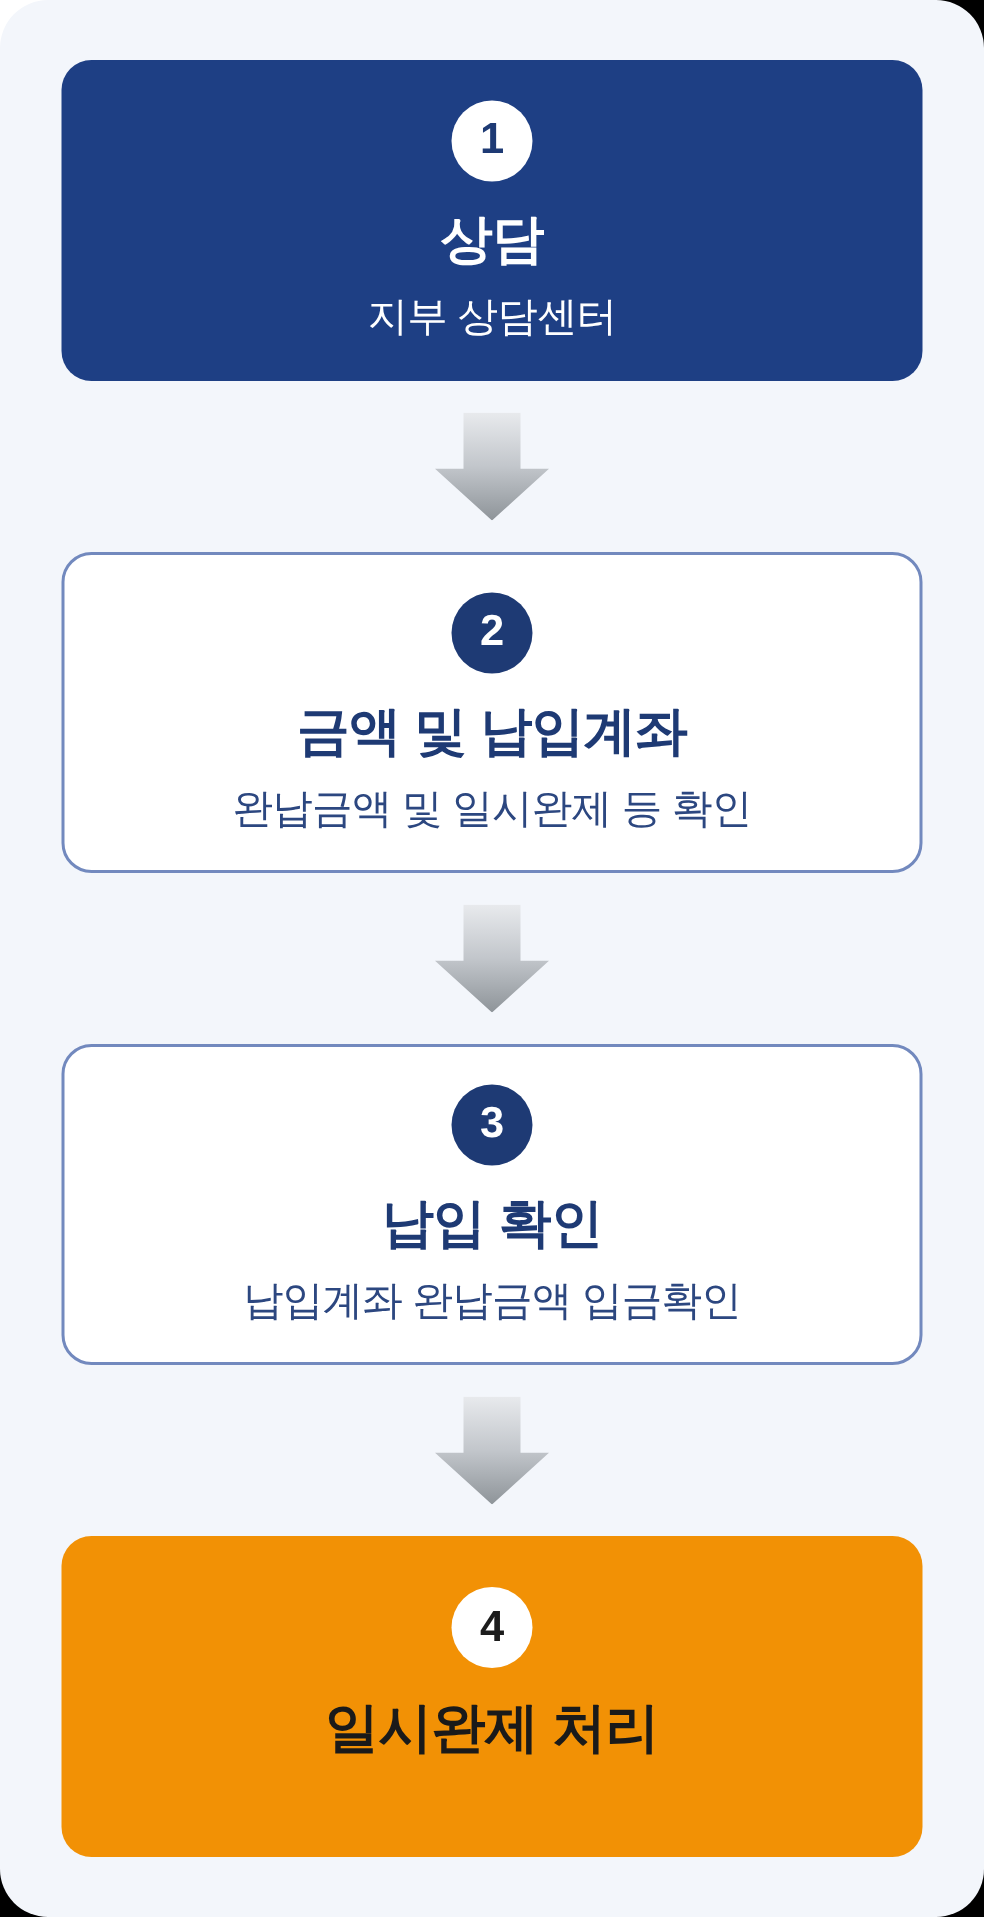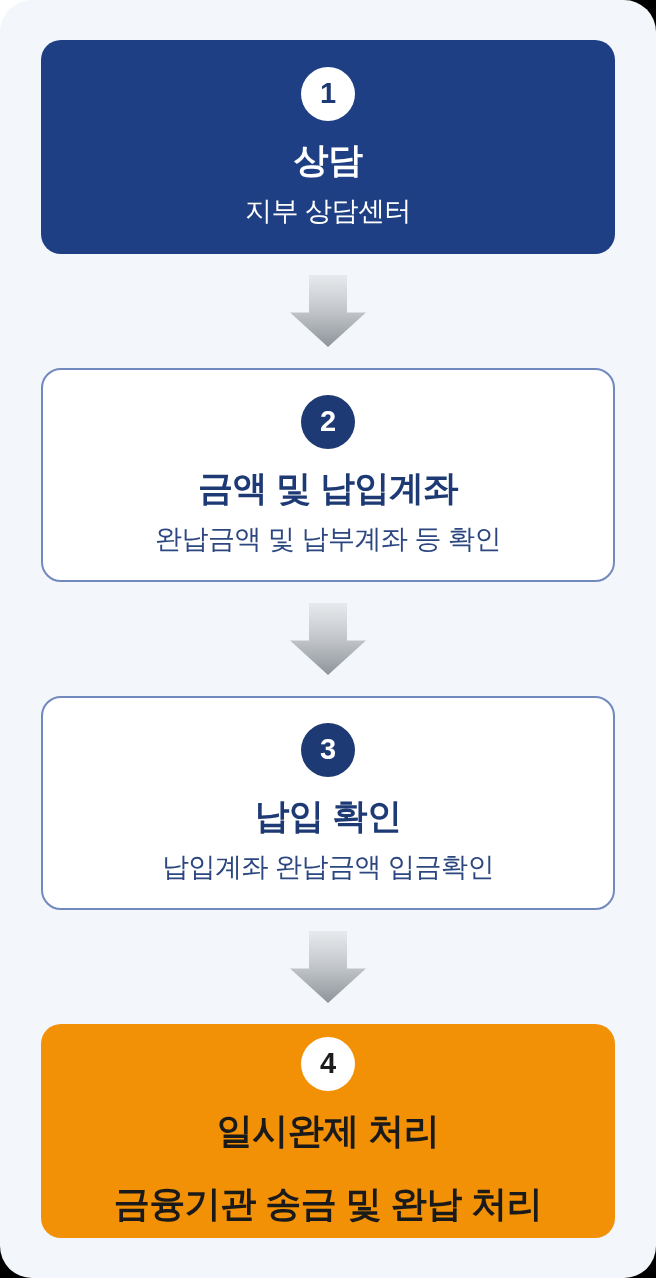--- a/index.html
+++ b/index.html
@@ -126,21 +126,21 @@
 
   <div class="arrow-gap">
     <div class="arrow-down"></div>
   </div>
 
   <div class="card card--outline">
     <div class="badge">
       <span>2</span>
     </div>
     <div class="title">금액 및 납입계좌</div>
-    <div class="subtitle">완납금액 및 납부계좌 등 확인</div>
+    <div class="subtitle">완납금액 및 일시완제 등 확인</div>
   </div>
 
   <div class="arrow-gap">
     <div class="arrow-down"></div>
   </div>
 
   <div class="card card--outline">
     <div class="badge">
       <span>3</span>
     </div>
@@ -150,16 +150,15 @@
 
   <div class="arrow-gap">
     <div class="arrow-down"></div>
   </div>
 
   <div class="card card--orange">
     <div class="badge">
       <span>4</span>
     </div>
     <div class="title">일시완제 처리</div>
-    <div class="subtitle">금융기관 송금 및 완납 처리</div>
   </div>
 
 </div>
 
 </body></html>

